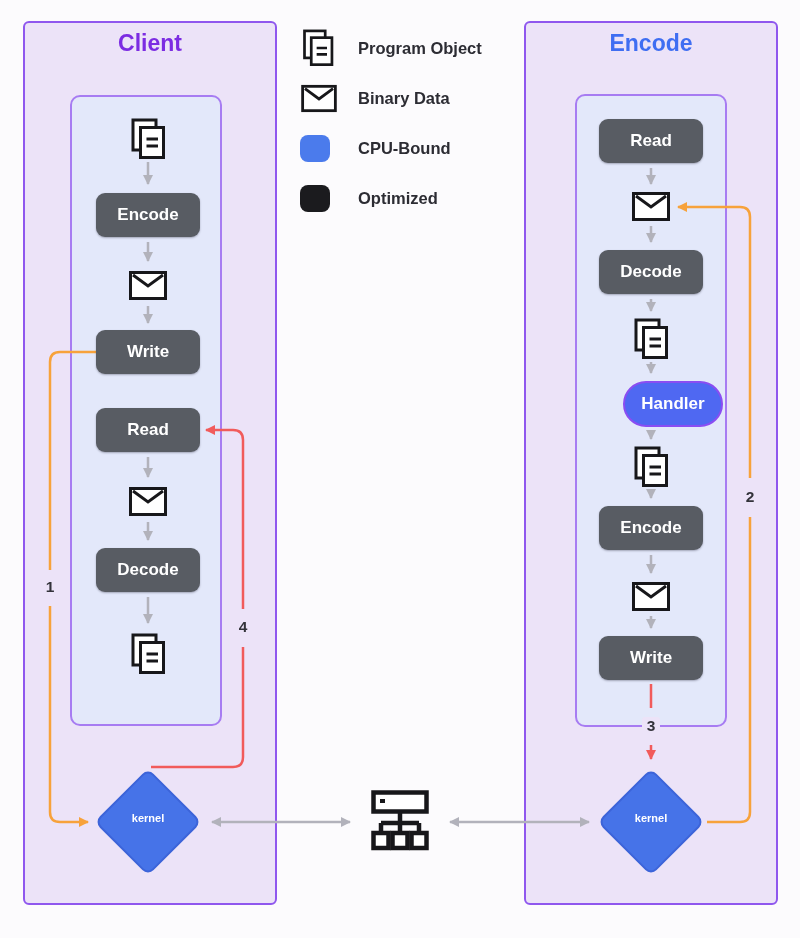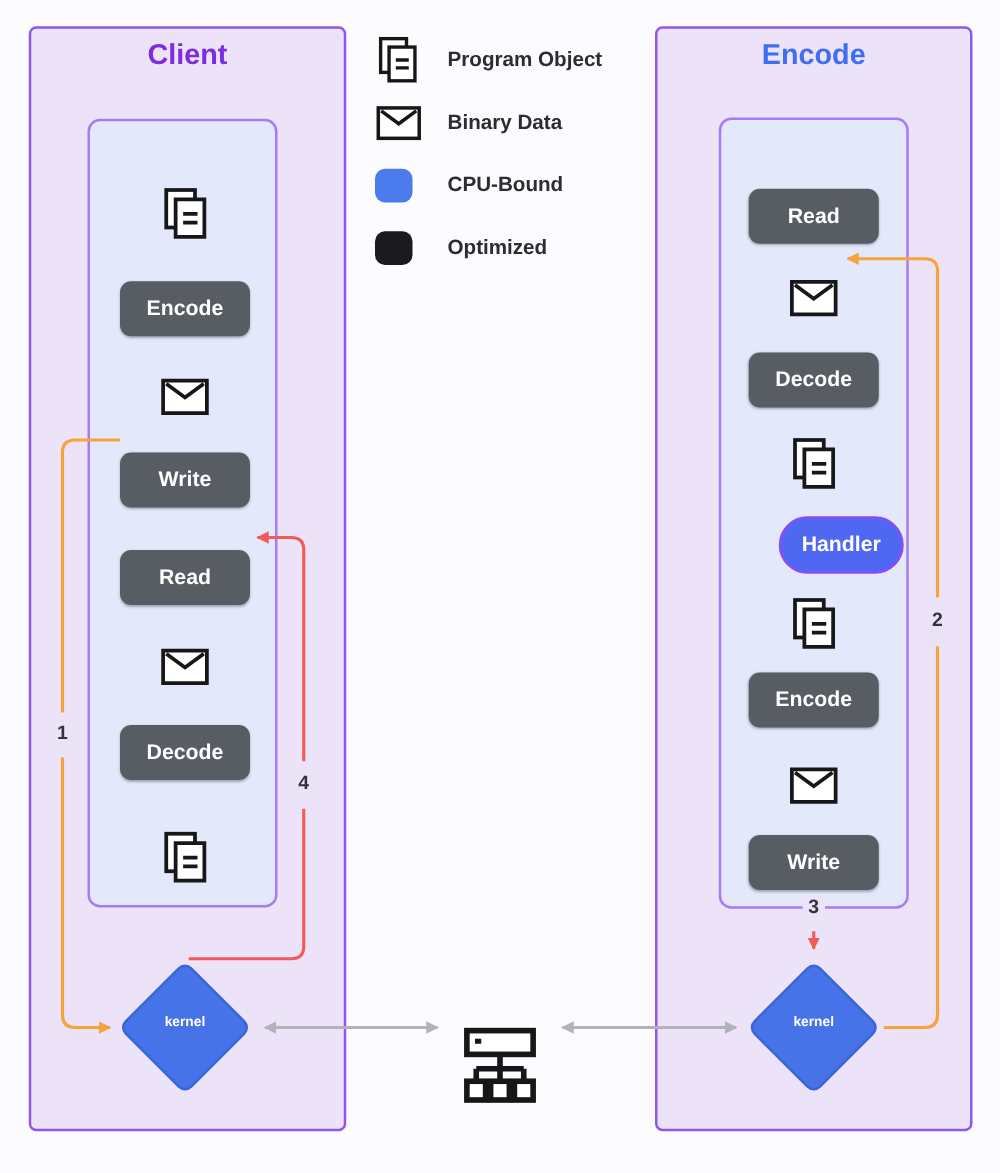--- a/index.html
+++ b/index.html
@@ -18,21 +18,21 @@
   .panel.client{left:23px;} .panel.server{left:524px;}
   .panel-title{position:absolute;top:30px;width:254px;text-align:center;font-size:23px;font-weight:700;z-index:4;}
   .panel-title.client{left:23px;color:var(--client-title);}
   .panel-title.server{left:524px;color:var(--server-title);}
 
   .inner-box{position:absolute;width:152px;background:var(--inner-bg);
              border:2px solid var(--inner-border);border-radius:10px;z-index:1;}
   .inner-box.client{left:70px;top:95px;height:631px;}
   .inner-box.server{left:575px;top:94px;height:633px;}
 
-  .node{position:absolute;z-index:3;margin-top:32px;}
+  .node{position:absolute;z-index:3;}
   .step-btn{width:104px;height:44px;background:var(--step-bg);border-radius:9px;color:#fff;
             font-size:17px;font-weight:700;display:flex;align-items:center;justify-content:center;
             box-shadow:0 1px 2px rgba(40,40,60,.35);}
   .pill{width:100px;height:46px;background:var(--handler-fill);border:2.5px solid var(--handler-border);
         border-radius:24px;color:#fff;font-size:17px;font-weight:700;display:flex;align-items:center;justify-content:center;}
   .icon-node{display:flex;align-items:center;justify-content:center;}
 
   .diamond{position:absolute;width:76px;height:76px;background:var(--kernel-fill);
            border:2px solid var(--kernel-border);border-radius:8px;transform:rotate(45deg);z-index:3;}
   .kernel-label{position:absolute;width:104px;text-align:center;color:#fff;font-size:11px;font-weight:700;z-index:4;}

